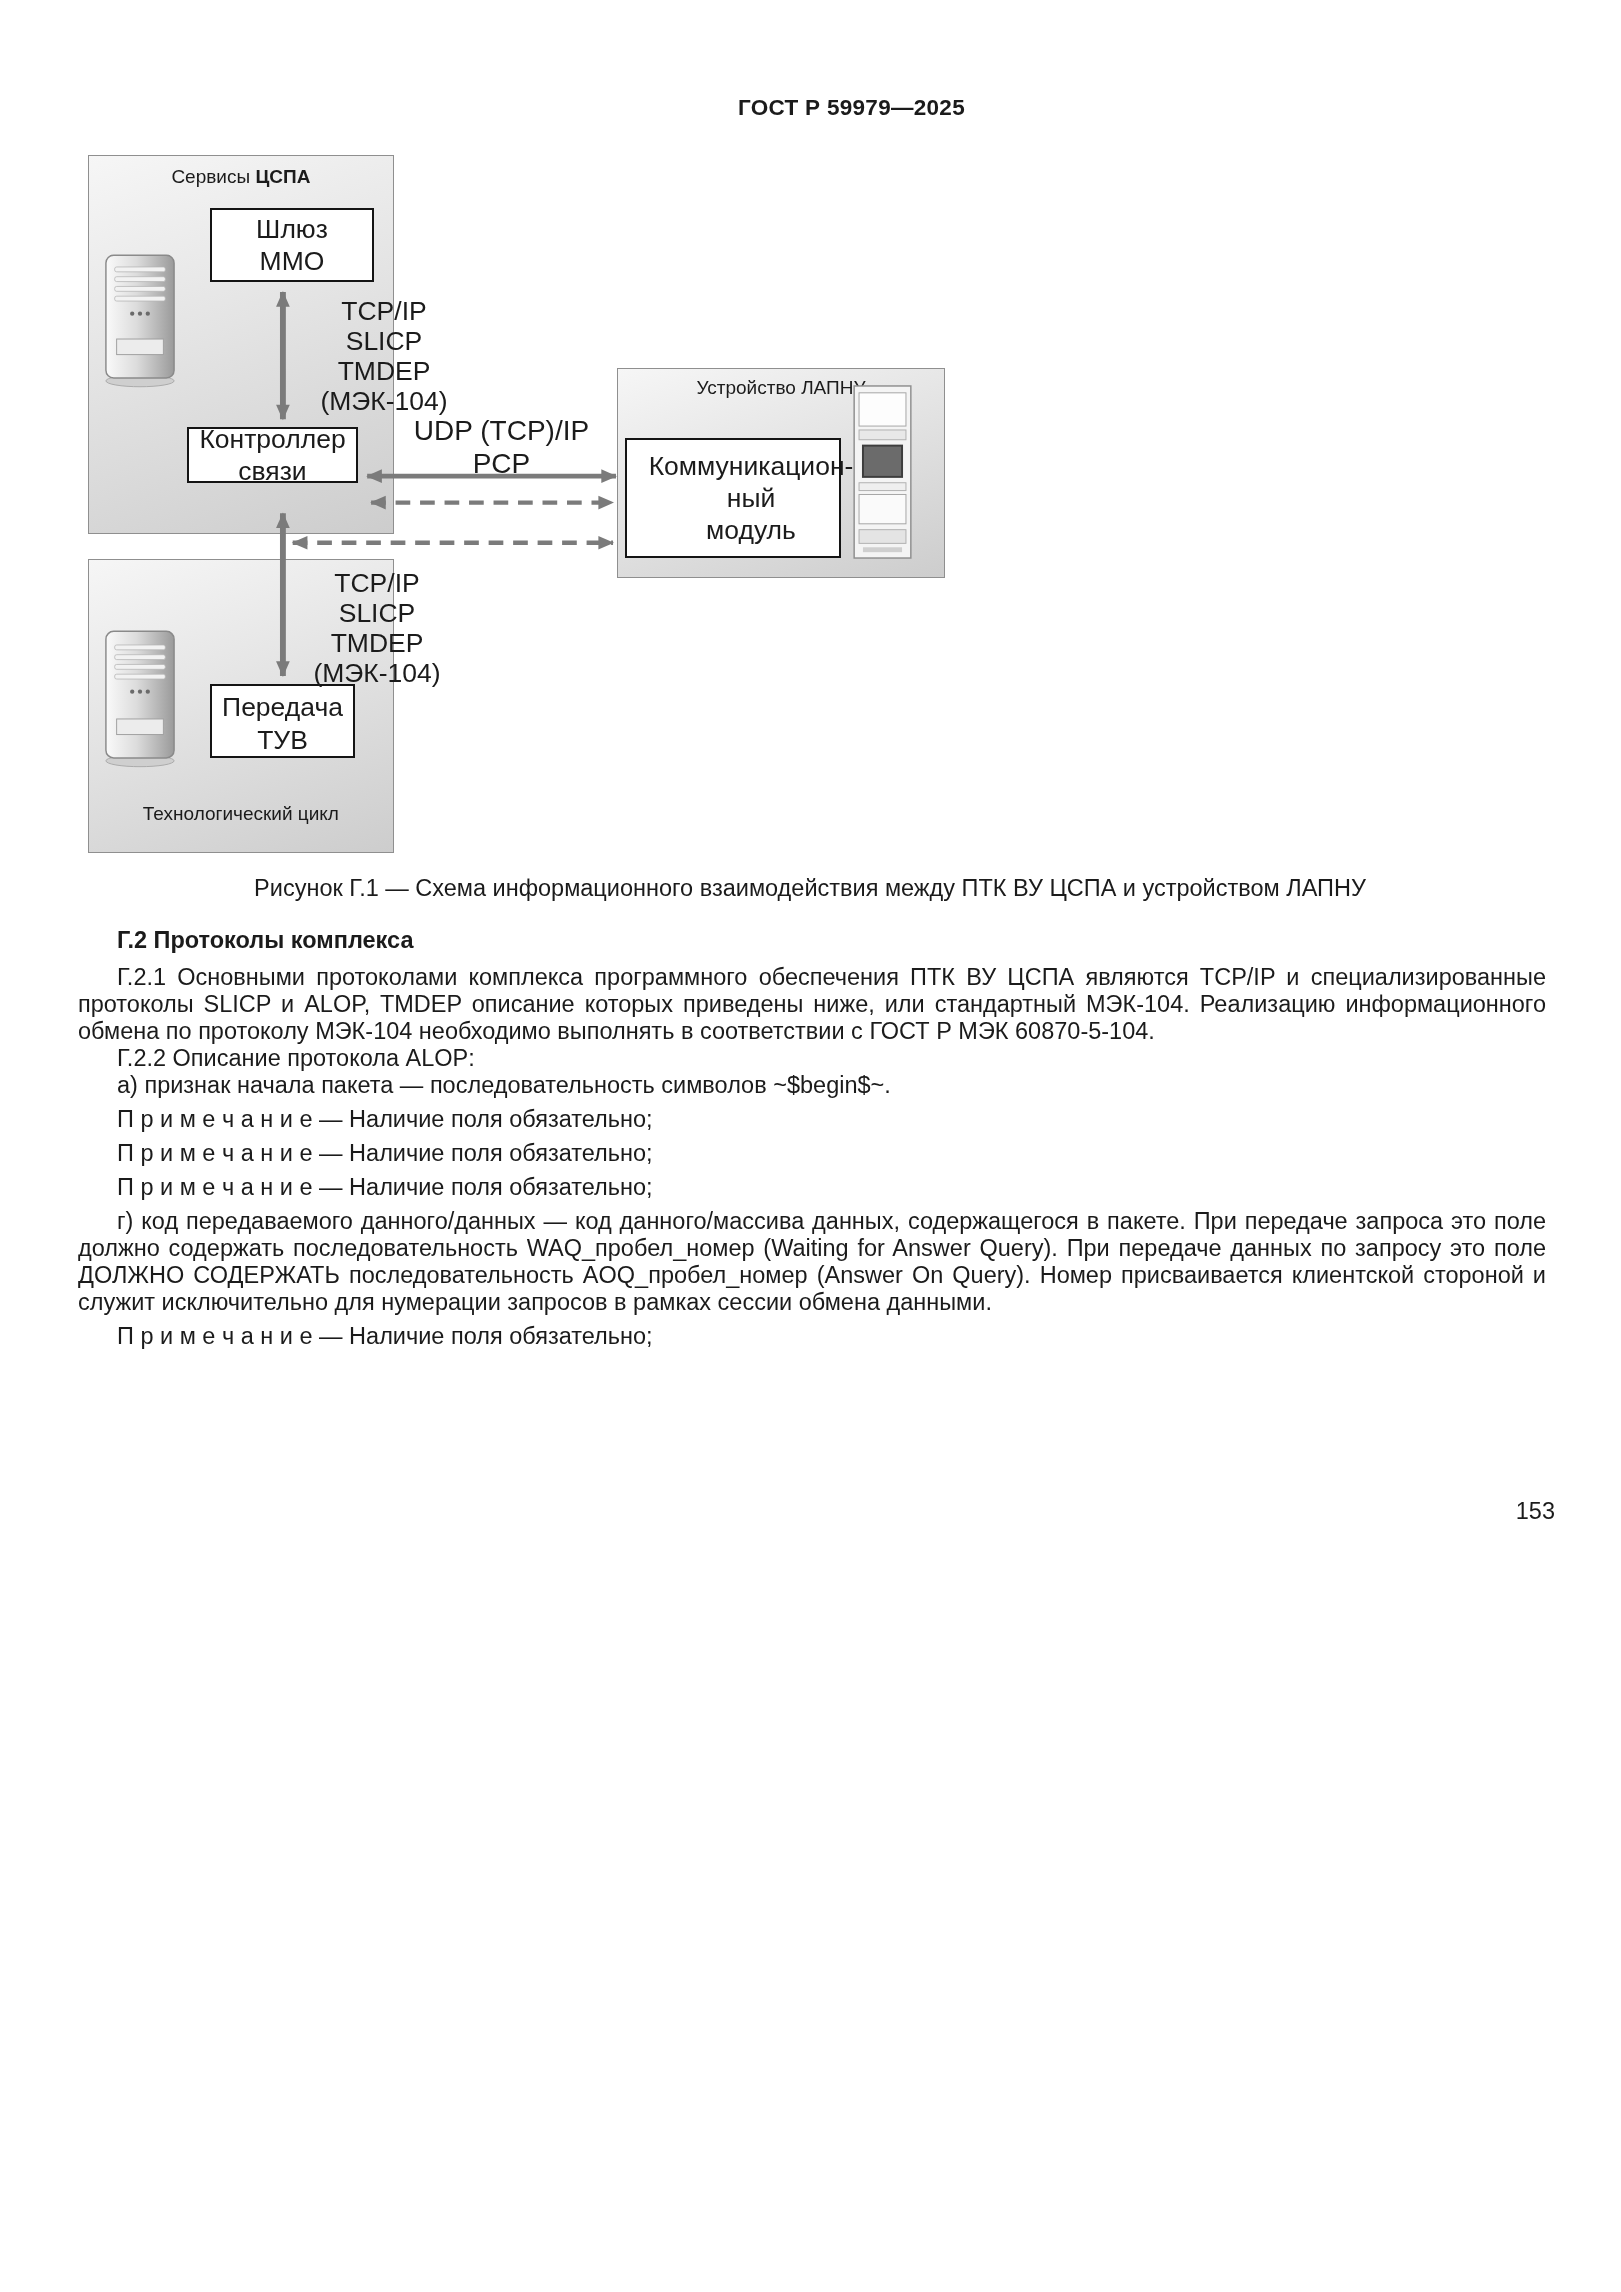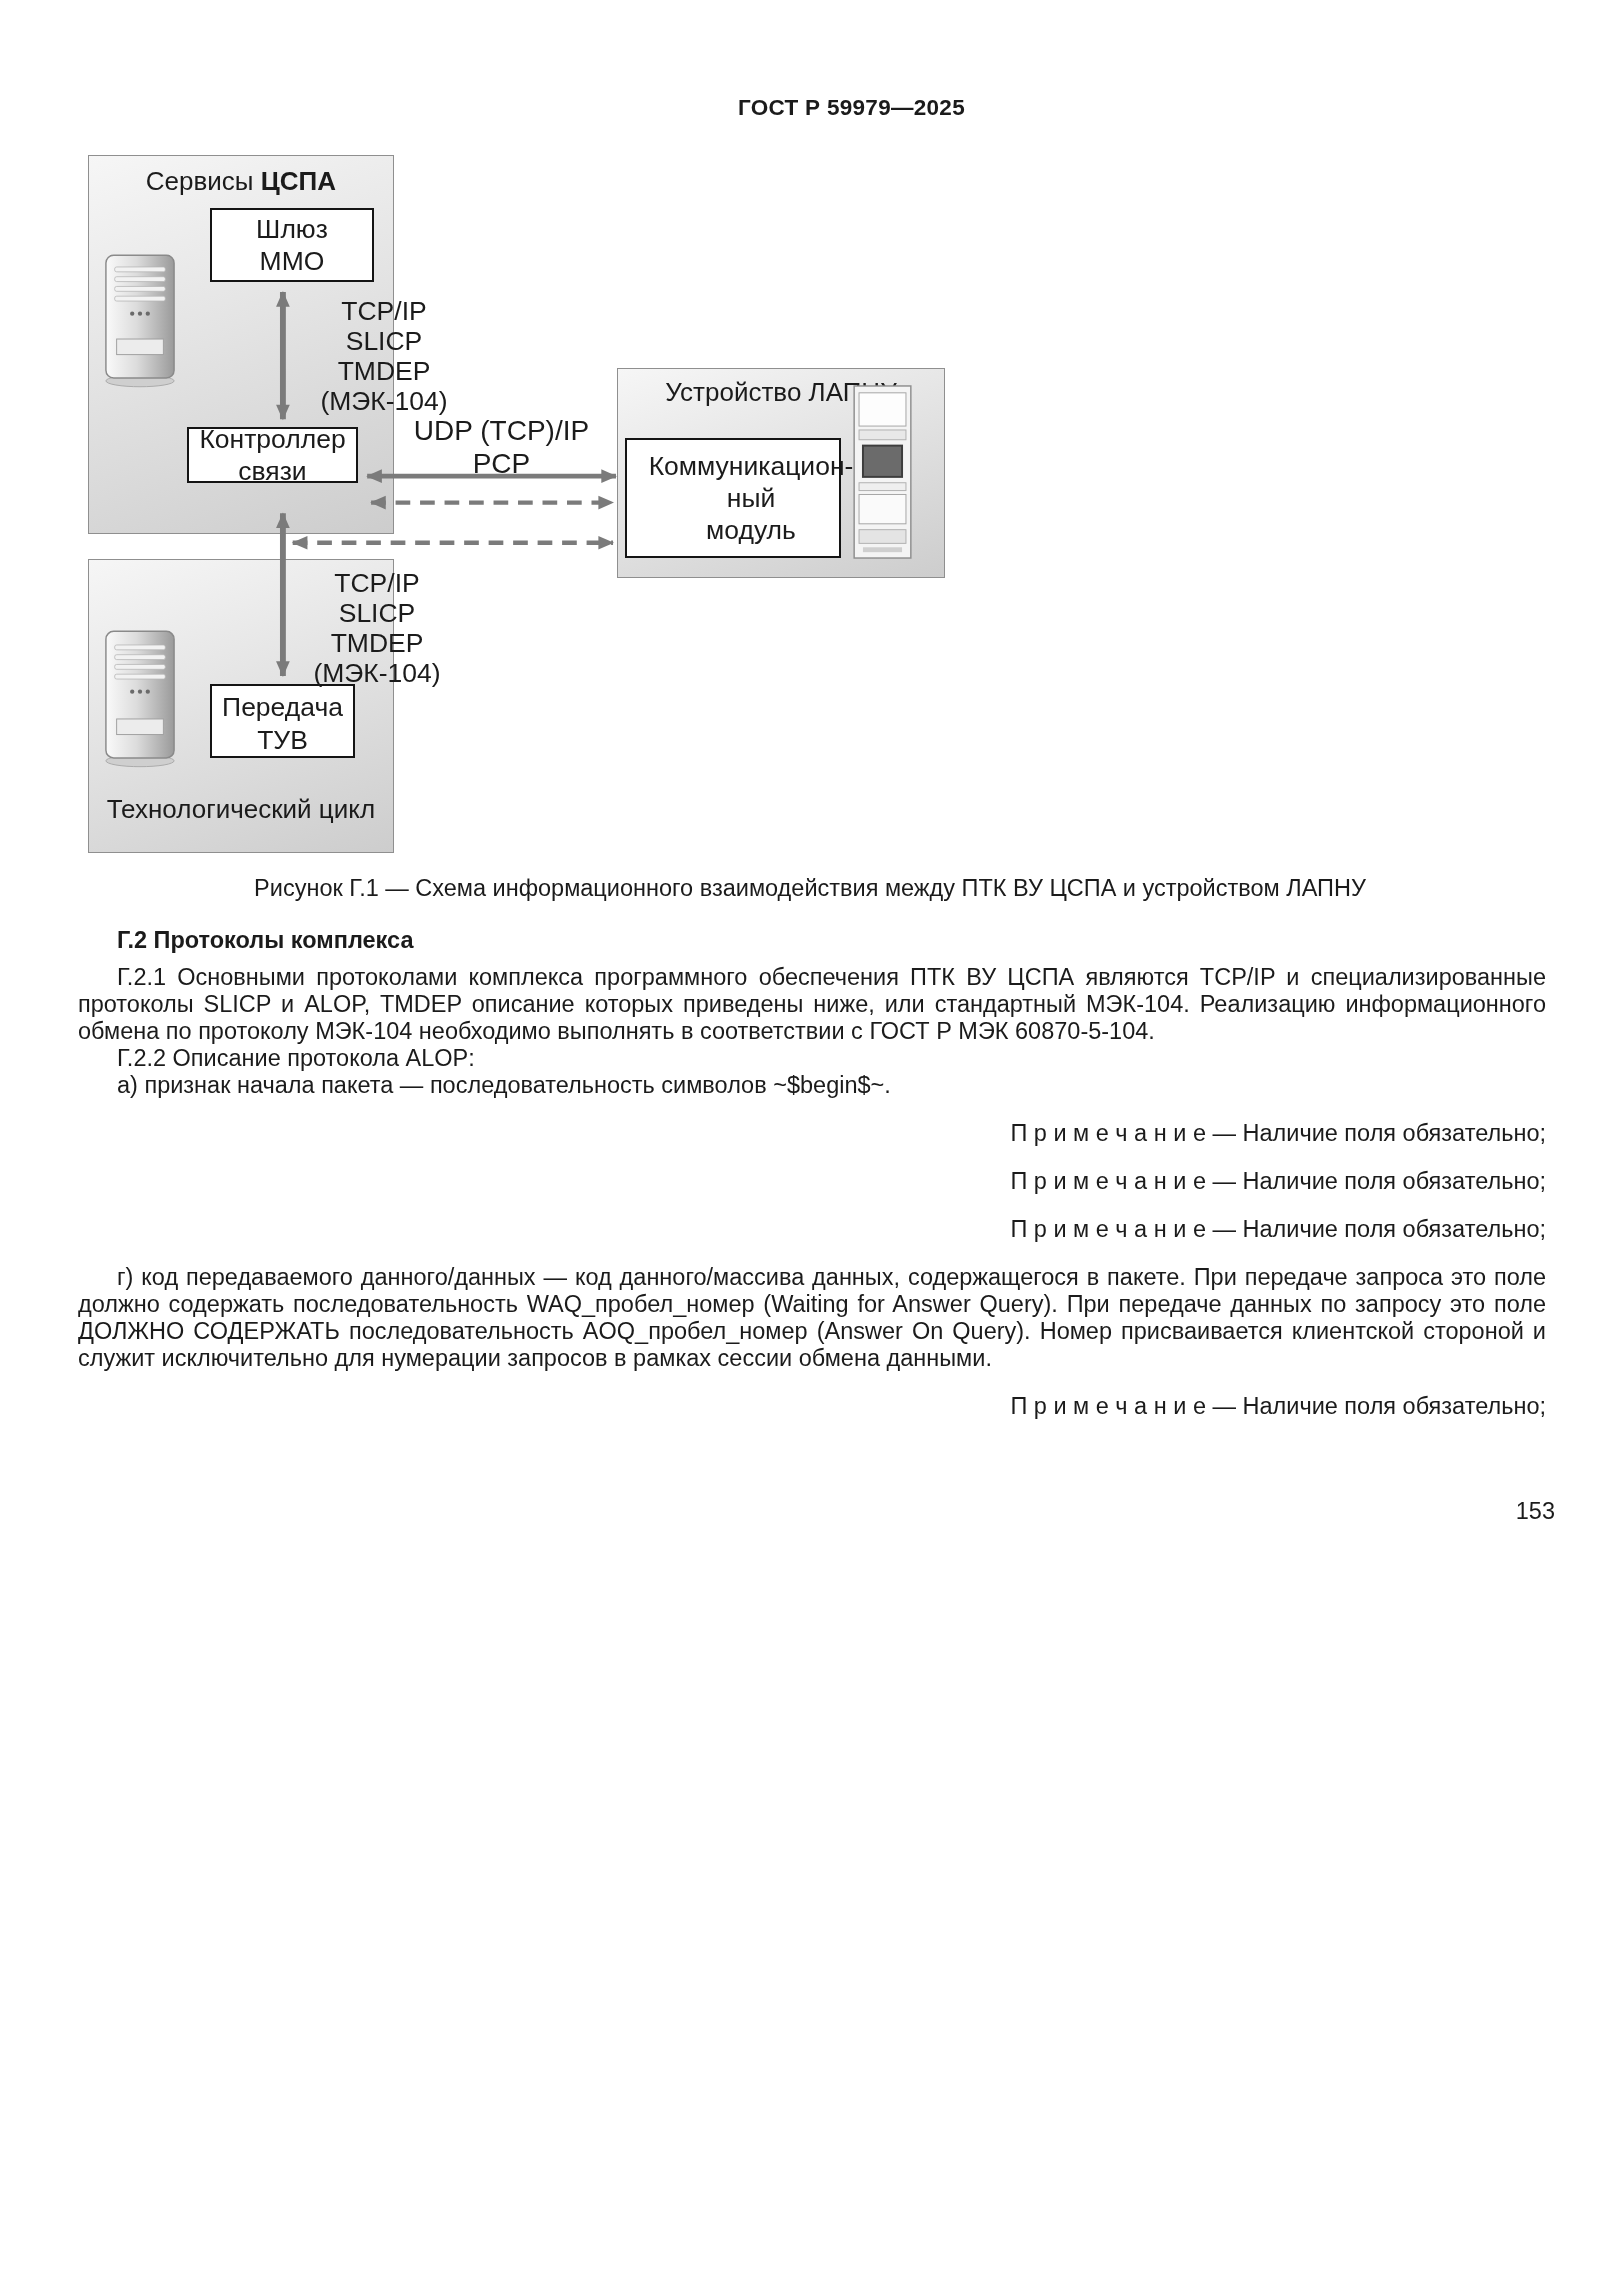--- a/index.html
+++ b/index.html
@@ -22,21 +22,21 @@
 
   .panel {
     position:absolute;
     background:linear-gradient(160deg,#f6f6f6 0%, #e4e4e4 45%, #cdcdcd 100%);
     border:1px solid #8f8f8f;
   }
   .panel-cspa { left:4.9px; top:7.8px; width:306px; height:379px; }
   .panel-lapnu { left:534px; top:221px; width:328px; height:210px; }
   .panel-tech { left:4.9px; top:412px; width:306px; height:294px; }
 
-  .panel-title { position:absolute; left:0; width:100%; text-align:center; font-size:26px; }
+  .panel-title { position:absolute; left:0; width:100%; text-align:center; font-size:19px; }
   .pt-cspa { top:9.8px; }
   .pt-lapnu { top:7.8px; }
   .pt-tech { bottom:27.4px; }
 
   .wbox {
     position:absolute; background:#ffffff; border:2.9px solid #141414;
     display:flex; align-items:center; justify-content:center;
     text-align:center; font-size:26.5px; line-height:1.22;
   }
   .box-gateway { left:127px; top:61px; width:164px; height:74px; }
@@ -57,21 +57,21 @@
 
   
   .caption { position:absolute; left:78px; top:875px; width:1464px; text-align:center; font-size:23.5px; }
 
   .body-text {
     position:absolute; left:78px; top:927px; width:1468px;
     font-size:23.5px; line-height:27px; text-align:justify;
   }
   .body-text p { text-indent:39px; margin:0; }
   .body-text .heading { font-weight:bold; text-indent:39px; margin-bottom:9.8px; text-align:left; }
-  .body-text .note { text-indent:39px; margin:21px 0; text-align:right; }
+  .body-text .note { text-indent:39px; margin:7px 0; text-align:left; }
 
   .page-number { position:absolute; top:1498px; left:1506px; width:49px; text-align:right; font-size:23.5px; }
 </style>
 </head>
 <body>
 
 <div class="page">
 
   <div class="doc-header">ГОСТ Р 59979—2025</div>
 

